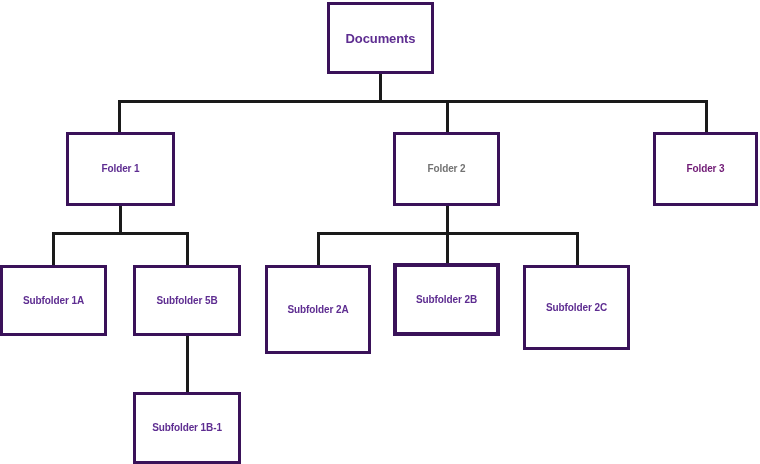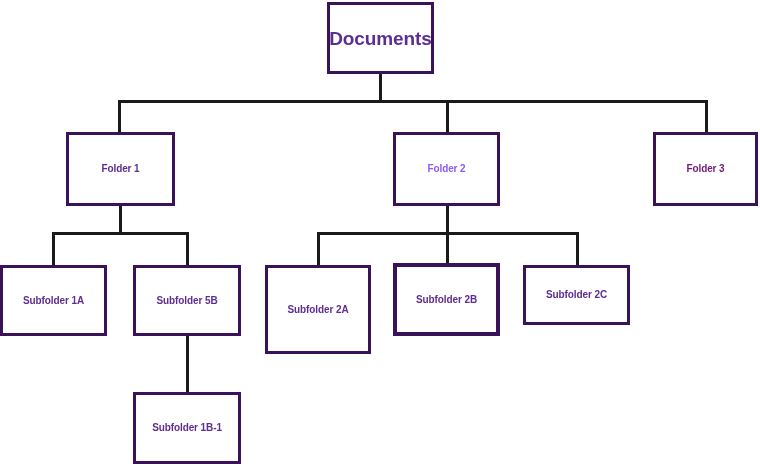--- a/index.html
+++ b/index.html
@@ -34,21 +34,21 @@
   .node-label {
     font-family: "Liberation Sans", sans-serif;
     font-weight: bold;
     font-size: 10px;
     color: #5e2d91;
     letter-spacing: -0.1px;
     white-space: nowrap;
     line-height: 1;
   }
   .node.root .node-label {
-    font-size: 19px;
+    font-size: 13px;
   }
   .conn {
     position: absolute;
     background: #1a1a1a;
     z-index: 1;
   }
   .conn.v { width: 3px; }
   .conn.h { height: 3px; }
 </style>
 </head>
@@ -70,36 +70,36 @@
     <div class="conn v" style="left: 446px; top: 232px; background: rgb(26, 26, 26); height: 31px;"></div>
     <div class="conn v" style="left: 576px; top: 232px; background: rgb(26, 26, 26); height: 33px;"></div>
     <div class="conn v" style="left: 186px; top: 336px; background: rgb(26, 26, 26); height: 56px;"></div>
     <div class="node root" style="left: 327px; top: 2px; width: 107px; height: 72px; border-color: rgb(58, 18, 89);">
       <span class="node-label" style="color: rgb(94, 45, 145);">Documents</span>
     </div>
     <div class="node" style="left: 66px; top: 132px; width: 109px; height: 74px; border-color: rgb(58, 18, 89);">
       <span class="node-label" style="color: rgb(94, 45, 145);">Folder 1</span>
     </div>
     <div class="node" style="left: 393px; top: 132px; width: 107px; height: 74px; border-color: rgb(58, 18, 89);">
-      <span class="node-label" style="color: #8b5cf6;">Folder 2</span>
+      <span class="node-label" style="color: #737373;">Folder 2</span>
     </div>
     <div class="node" style="left: 653px; top: 132px; width: 105px; height: 74px; border-color: rgb(58, 18, 89);">
       <span class="node-label" style="color: #701a75;">Folder 3</span>
     </div>
     <div class="node" style="left: 0px; top: 265px; width: 107px; height: 71px; border-color: rgb(58, 18, 89);">
       <span class="node-label" style="color: rgb(94, 45, 145);">Subfolder 1A</span>
     </div>
     <div class="node" style="left: 133px; top: 265px; width: 108px; height: 71px; border-color: rgb(58, 18, 89);">
       <span class="node-label" style="color: rgb(94, 45, 145);">Subfolder 5B</span>
     </div>
     <div class="node" style="left: 265px; top: 265px; width: 106px; height: 89px; border-color: rgb(58, 18, 89);">
       <span class="node-label" style="color: rgb(94, 45, 145);">Subfolder 2A</span>
     </div>
     <div class="node thick" style="left: 393px; top: 263px; width: 107px; height: 73px; border-color: rgb(58, 18, 89);">
       <span class="node-label" style="color: rgb(94, 45, 145);">Subfolder 2B</span>
     </div>
-    <div class="node" style="left: 523px; top: 265px; width: 107px; height: 60px; border-color: rgb(58, 18, 89);">
+    <div class="node" style="left: 523px; top: 265px; width: 107px; height: 85px; border-color: rgb(58, 18, 89);">
       <span class="node-label" style="color: rgb(94, 45, 145);">Subfolder 2C</span>
     </div>
     <div class="node" style="left: 133px; top: 392px; width: 108px; height: 72px; border-color: rgb(58, 18, 89);">
       <span class="node-label" style="color: rgb(94, 45, 145);">Subfolder 1B-1</span>
     </div>
   </div>
 
 </body></html>

